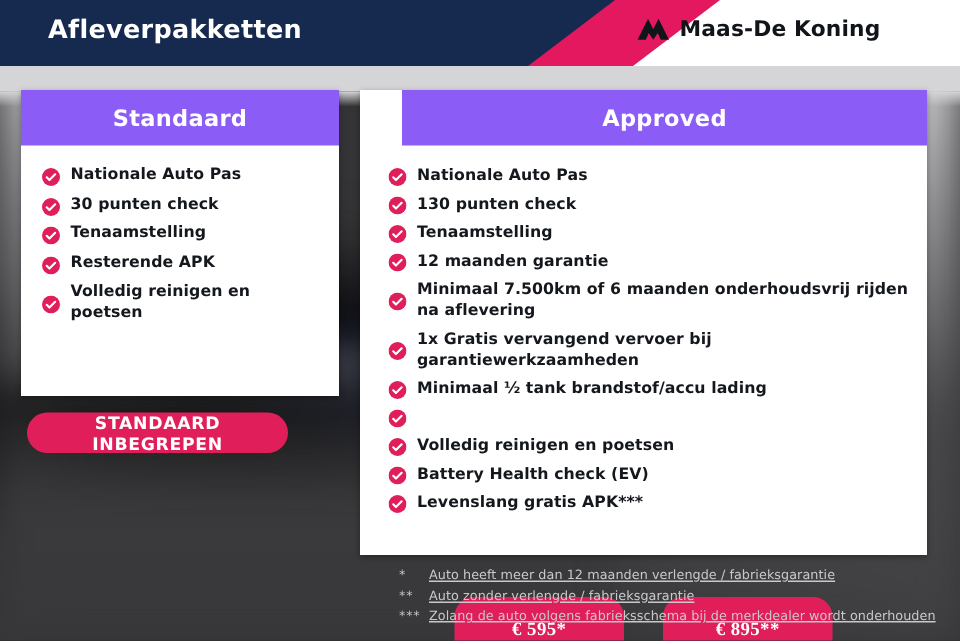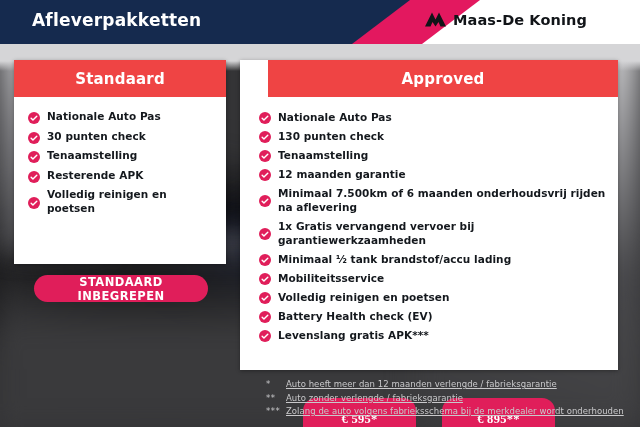--- a/index.html
+++ b/index.html
@@ -43,36 +43,36 @@
   .brand-mark{width:22px;height:18px;display:block;}
   .brand-name{font-size:14.5px;font-weight:bold;color:#111418;white-space:nowrap;letter-spacing:.1px;}
 
   
   .strip{position:absolute;left:0;top:44px;width:640px;height:17px;background:#d5d5d7;}
   .strip-fade{position:absolute;left:0;top:61px;width:640px;height:10px;
               background:linear-gradient(180deg,#d5d5d7 0%,rgba(213,213,215,0) 100%);}
 
   
   .card{position:absolute;background:#ffffff;box-shadow:0 1px 4px rgba(0,0,0,.35);}
-  .card-head{background:#ef4444;display:flex;align-items:center;justify-content:center;}
+  .card-head{background:#8b5cf6;display:flex;align-items:center;justify-content:center;}
   .card-head-title{color:#ffffff;font-size:15px;font-weight:bold;letter-spacing:.2px;}
 
   .card-left{left:14px;top:60px;width:212px;height:204px;}
   .card-left .card-head{height:37px;}
   .card-right{left:240px;top:60px;width:378px;height:310px;}
   .card-right .card-head{height:37px;margin-left:28px;}
 
   .features{list-style:none;margin:0;padding:13px 0 0 0;}
   .feature{display:flex;align-items:center;gap:7px;padding:0 10px 0 14px;margin-bottom:5.5px;}
   .card-right .feature{margin-bottom:5px;padding-left:19px;}
   .check{flex:0 0 auto;width:12px;height:12px;margin-top:2px;}
   .feature-text{font-size:10.5px;font-weight:bold;color:#14181d;line-height:13.5px;letter-spacing:.05px;}
   .card-right .feature-text{font-size:10.5px;line-height:14px;}
 
-  .btn-standard{position:absolute;left:20px;top:215px;width:174px;height:27px;border:0;
+  .btn-standard{position:absolute;left:4px;top:215px;width:174px;height:27px;border:0;
                 border-radius:13.5px;background:#e01e5a;color:#ffffff;font-weight:bold;
                 font-size:11.5px;letter-spacing:.45px;font-family:inherit;cursor:pointer;
                 display:flex;align-items:center;justify-content:center;}
 
   .price-row{position:absolute;left:0;top:338px;width:378px;display:flex;justify-content:center;gap:26px;}
   .btn-price{width:113px;height:42px;border:0;border-radius:13px;background:#e01e5a;color:#ffffff;
              font-weight:bold;font-size:12.5px;letter-spacing:.3px;font-family:Liberation Serif, serif;cursor:pointer;
              display:flex;align-items:center;justify-content:center;}
 
   
@@ -206,21 +206,20 @@
             <circle cx="8" cy="8" r="8" fill="#e01e5a"></circle>
             <path d="M4.2 8.3l2.4 2.4 5.1-5.1" stroke="#fff" stroke-width="1.9" fill="none" stroke-linecap="round" stroke-linejoin="round"></path>
           </svg>
         <span class="feature-text">Minimaal ½ tank brandstof/accu lading</span>
       </li>
       <li class="feature">
         <svg class="check" viewBox="0 0 16 16">
             <circle cx="8" cy="8" r="8" fill="#e01e5a"></circle>
             <path d="M4.2 8.3l2.4 2.4 5.1-5.1" stroke="#fff" stroke-width="1.9" fill="none" stroke-linecap="round" stroke-linejoin="round"></path>
           </svg>
-        <span class="feature-text">Mobiliteitsservice</span>
       </li>
       <li class="feature">
         <svg class="check" viewBox="0 0 16 16">
             <circle cx="8" cy="8" r="8" fill="#e01e5a"></circle>
             <path d="M4.2 8.3l2.4 2.4 5.1-5.1" stroke="#fff" stroke-width="1.9" fill="none" stroke-linecap="round" stroke-linejoin="round"></path>
           </svg>
         <span class="feature-text">Volledig reinigen en poetsen</span>
       </li>
       <li class="feature">
         <svg class="check" viewBox="0 0 16 16">

